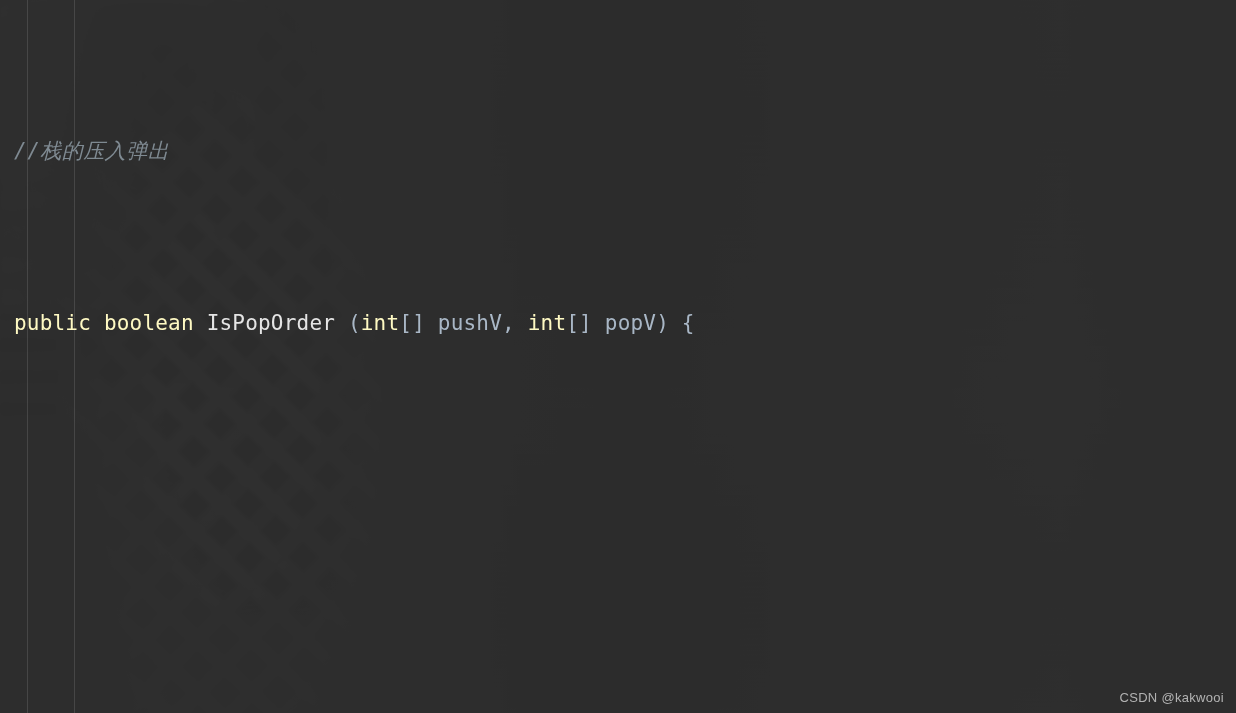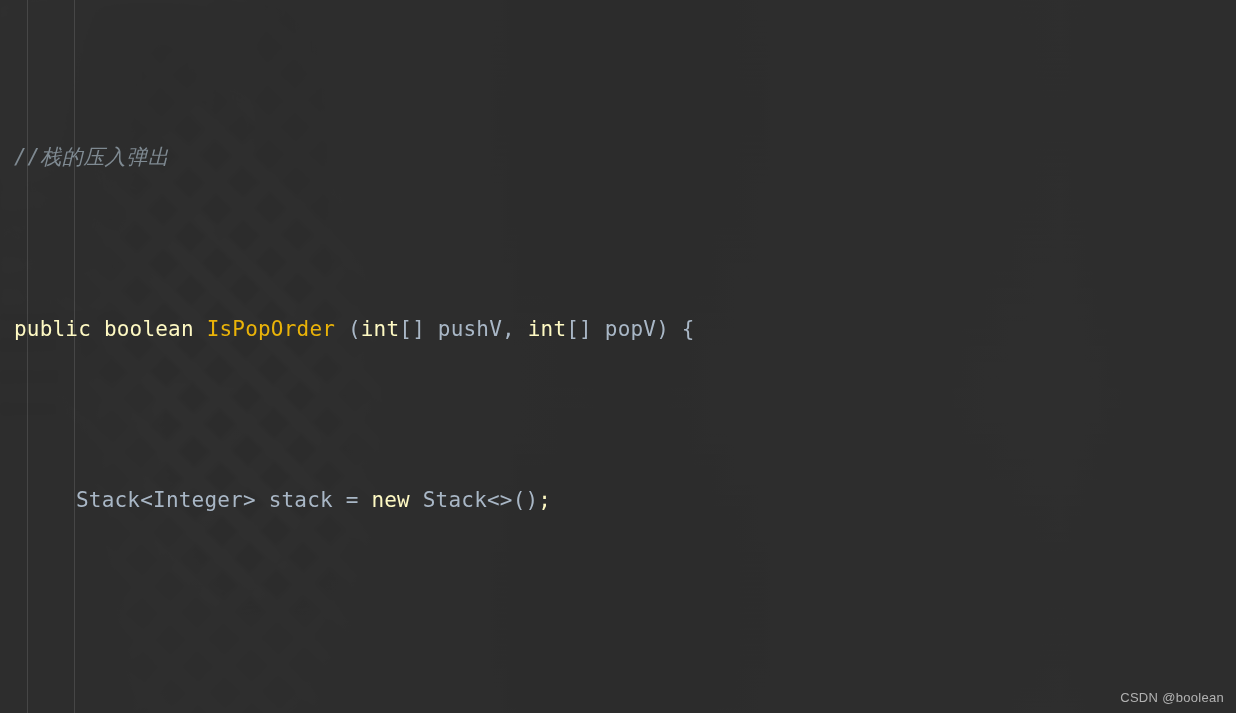--- a/index.html
+++ b/index.html
@@ -125,34 +125,34 @@
 
   
   #code {
     position: absolute;
     inset: 0;
     font-size: 21px;
     line-height: 42.8px;
     letter-spacing: 0.2px;
     white-space: pre;
     color: #a9b7c6;
-    padding-top: 8px;
+    padding-top: 2px;
     box-sizing: border-box;
   }
   .ln {
     position: relative;
     height: 42.8px;
     padding-left: 14px;
     white-space: pre;
   }
 
   
   .cmt  { color: #7f8a92; font-style: italic; letter-spacing: 0.5px; }
   .kw   { color: #fef9c3; }
-  .fn   { color: #eab308; }
+  .fn   { color: #e5e5e5; }
   .num  { color: #6897bb; }
   .txt  { color: #a9b7c6; }
   .var-u { color: #a9b7c6; text-decoration: underline; text-decoration-color: #8b9199; text-underline-offset: 3px; }
 
   
   #watermark {
     position: absolute;
     right: 12px;
     bottom: 8px;
     font-family: "Liberation Sans", sans-serif;
@@ -182,21 +182,20 @@
 
   <div class="indent-guide" style="left:27px;"></div>
   <div class="indent-guide" style="left:74px;"></div>
 
   <div id="code">
 
     <div class="ln"><span class="cmt">//栈的压入弹出</span></div>
 
     <div class="ln"><span class="kw">public</span><span class="txt"> </span><span class="kw">boolean</span><span class="txt"> </span><span class="fn">IsPopOrder</span><span class="txt"> (</span><span class="kw">int</span><span class="txt">[]</span><span class="txt"> pushV,</span><span class="txt"> </span><span class="kw">int</span><span class="txt">[]</span><span class="txt"> popV</span><span class="txt">) {</span></div>
 
-    <div class="ln" style="padding-left:76px;"><span class="txt">Stack&lt;Integer&gt; stack = </span><span class="kw">new</span><span class="txt"> Stack&lt;&gt;()</span><span class="kw">;</span></div>
 
 
     
 
     
 
     
 
     
 
@@ -211,15 +210,15 @@
     
 
     
 
     
 
     
 
   </div>
 
-  <div id="watermark">CSDN @boolean</div>
+  <div id="watermark">CSDN @kakwooi</div>
 
 </div>
 
 </body></html>

